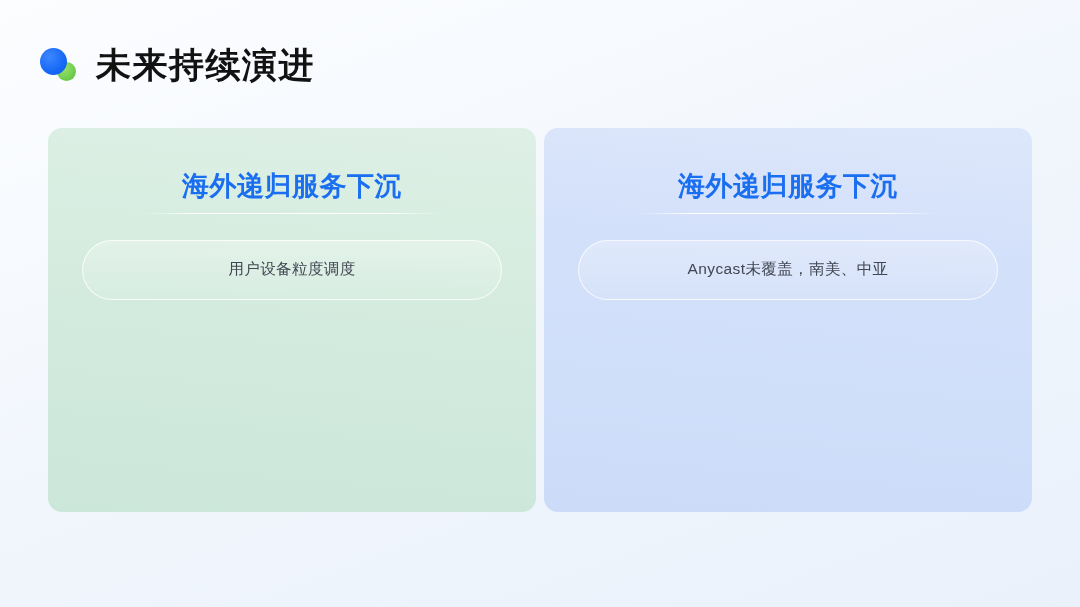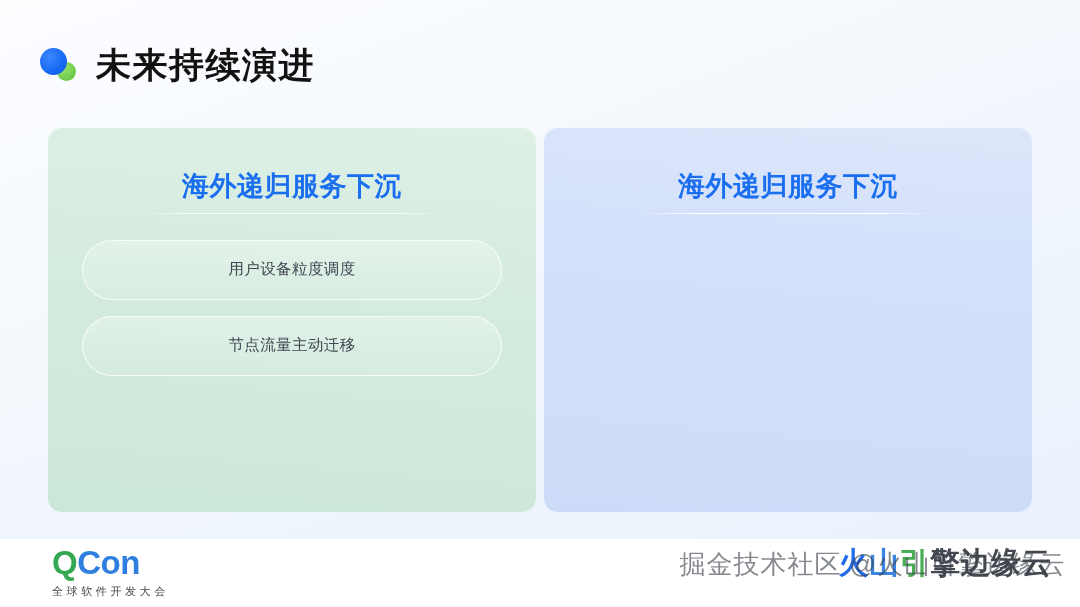--- a/index.html
+++ b/index.html
@@ -206,39 +206,27 @@
   </div>
 
   <div id="cards">
 
 
     <div class="card card-green">
       <div class="card-title">海外递归服务下沉</div>
       <div class="card-title-rule"></div>
       <div class="pill-list">
         <div class="pill">用户设备粒度调度</div>
-        <div class="pill">节点流量主动迁移</div>
       </div>
     </div>
 
     <div class="card card-blue">
       <div class="card-title">海外递归服务下沉</div>
       <div class="card-title-rule"></div>
       <div class="pill-list">
+        <div class="pill">Anycast未覆盖，南美、中亚</div>
       </div>
     </div>
 
   </div>
 
-  <div id="footer">
-
-    <div id="qcon-logo">
-      <div id="qcon-word"><span id="qcon-q">Q</span><span id="qcon-con">Con</span></div>
-      <div id="qcon-sub">全球软件开发大会</div>
-    </div>
-
-    <div id="brand-logo"><span class="b1">火</span><span class="b2">山</span><span class="b3">引</span><span class="b4">擎边缘云</span></div>
-
-    <div id="watermark-text">掘金技术社区 @火山引擎边缘云</div>
-
-  </div>
 
 </div>
 
 </body></html>

